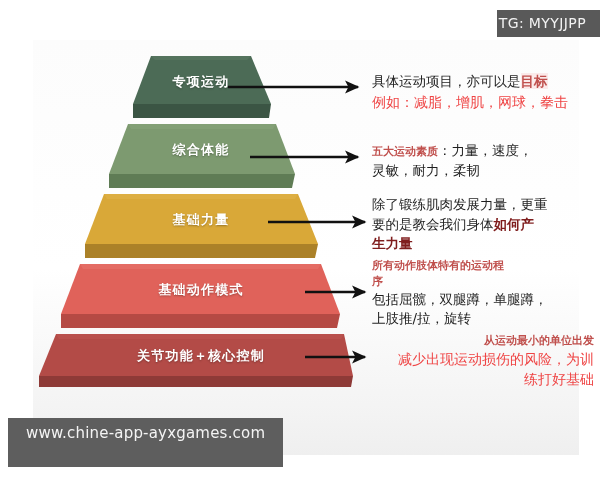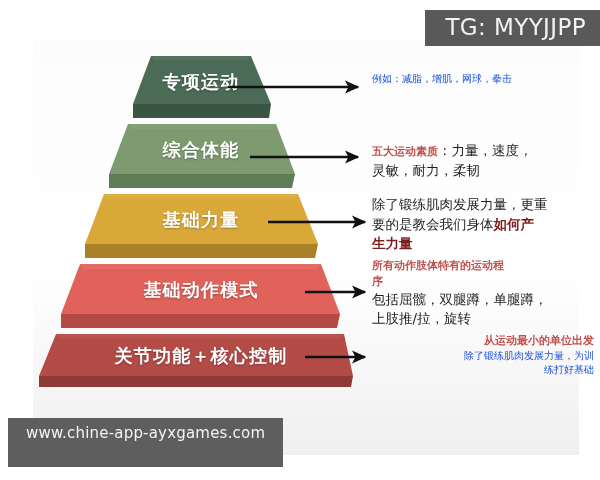--- a/index.html
+++ b/index.html
@@ -35,23 +35,23 @@
     background: linear-gradient(180deg, #fcfcfc 0%, #ffffff 55%, #f4f4f4 88%, #efefef 100%);
   }
 
   
   #tg-badge {
     position: absolute;
     right: 0px;
     top: 10px;
     background: #595959;
     color: #f2f2f2;
-    font-size: 23px;
+    font-size: 14px;
     letter-spacing: 0.4px;
-    padding: 6px 14px 7px 20px;
+    padding: 6px 14px 7px 2px;
     line-height: 1;
     white-space: nowrap;
     z-index: 40;
   }
 
   
   #watermark {
     position: absolute;
     left: 8px;
     bottom: 13px;
@@ -78,21 +78,21 @@
     position: absolute;
     width: 100%;
     height: 100%;
     left: 0;
     top: 0;
   }
   .tier svg { display: block; width: 100%; height: 100%; overflow: visible; }
   .tier-label {
     position: absolute;
     color: #ffffff;
-    font-size: 18px;
+    font-size: 13px;
     font-weight: bold;
     letter-spacing: 1.2px;
     white-space: nowrap;
     text-shadow: 0 1px 2px rgba(0,0,0,0.30);
     transform: translate(-50%, -50%);
     pointer-events: none;
   }
 
   
   #arrows {
@@ -117,22 +117,22 @@
     background: #fbeaea;
   }
   .annot .hl-plain {
     color: #7f1d1d;
     font-weight: bold;
   }
   .annot .big {
     font-size: 13.5px;
   }
   .annot .sub {
-    font-size: 10px;
-    color: #1d4ed8;
+    font-size: 14px;
+    color: #ef4444;
   }
   .annot .lead {
     color: #c0504d;
     font-weight: bold;
     font-size: 11px;
   }
 </style>
 </head>
 <body>
 
@@ -197,20 +197,21 @@
       </marker>
     </defs>
     <line x1="228" y1="87" x2="358" y2="87" stroke="#111111" stroke-width="2.4" marker-end="url(#ah)"></line>
     <line x1="250" y1="157" x2="358" y2="157" stroke="#111111" stroke-width="2.4" marker-end="url(#ah)"></line>
     <line x1="268" y1="222" x2="365" y2="222" stroke="#111111" stroke-width="2.4" marker-end="url(#ah)"></line>
     <line x1="305" y1="292" x2="365" y2="292" stroke="#111111" stroke-width="2.4" marker-end="url(#ah)"></line>
     <line x1="305" y1="357" x2="365" y2="357" stroke="#111111" stroke-width="2.4" marker-end="url(#ah)"></line>
   </svg>
 
   <div class="annot" style="left:372px; top:72px; width:222px;">
+    <div class="big"><span>具体运动项目，亦可以是</span><span class="hl">目标</span></div>
     <div class="sub">例如：减脂，增肌，网球，拳击</div>
   </div>
 
   <div class="annot" style="left:372px; top:141px; width:222px;">
     <div class="big"><span class="lead">五大运动素质</span><span>：力量，速度，</span></div>
     <div class="big">灵敏，耐力，柔韧</div>
   </div>
 
   <div class="annot" style="left:372px; top:195px; width:222px;">
     <div class="big">除了锻练肌肉发展力量，更重</div>
@@ -220,20 +221,20 @@
 
   <div class="annot" style="left:372px; top:258px; width:222px;">
     <div class="lead">所有动作肢体特有的运动程</div>
     <div class="lead">序</div>
     <div class="big">包括屈髋，双腿蹲，单腿蹲，</div>
     <div class="big">上肢推/拉，旋转</div>
   </div>
 
   <div class="annot" style="left:372px; top:333px; width:222px;text-align:right;">
     <div class="lead">从运动最小的单位出发</div>
-    <div class="sub">除了锻练肌肉发展力量，为训</div>
+    <div class="sub">减少出现运动损伤的风险，为训</div>
     <div class="sub">练打好基础</div>
   </div>
 
   <div id="tg-badge">TG: MYYJJPP</div>
   <div id="watermark">www.chine-app-ayxgames.com</div>
 
 </div>
 
 </body></html>

